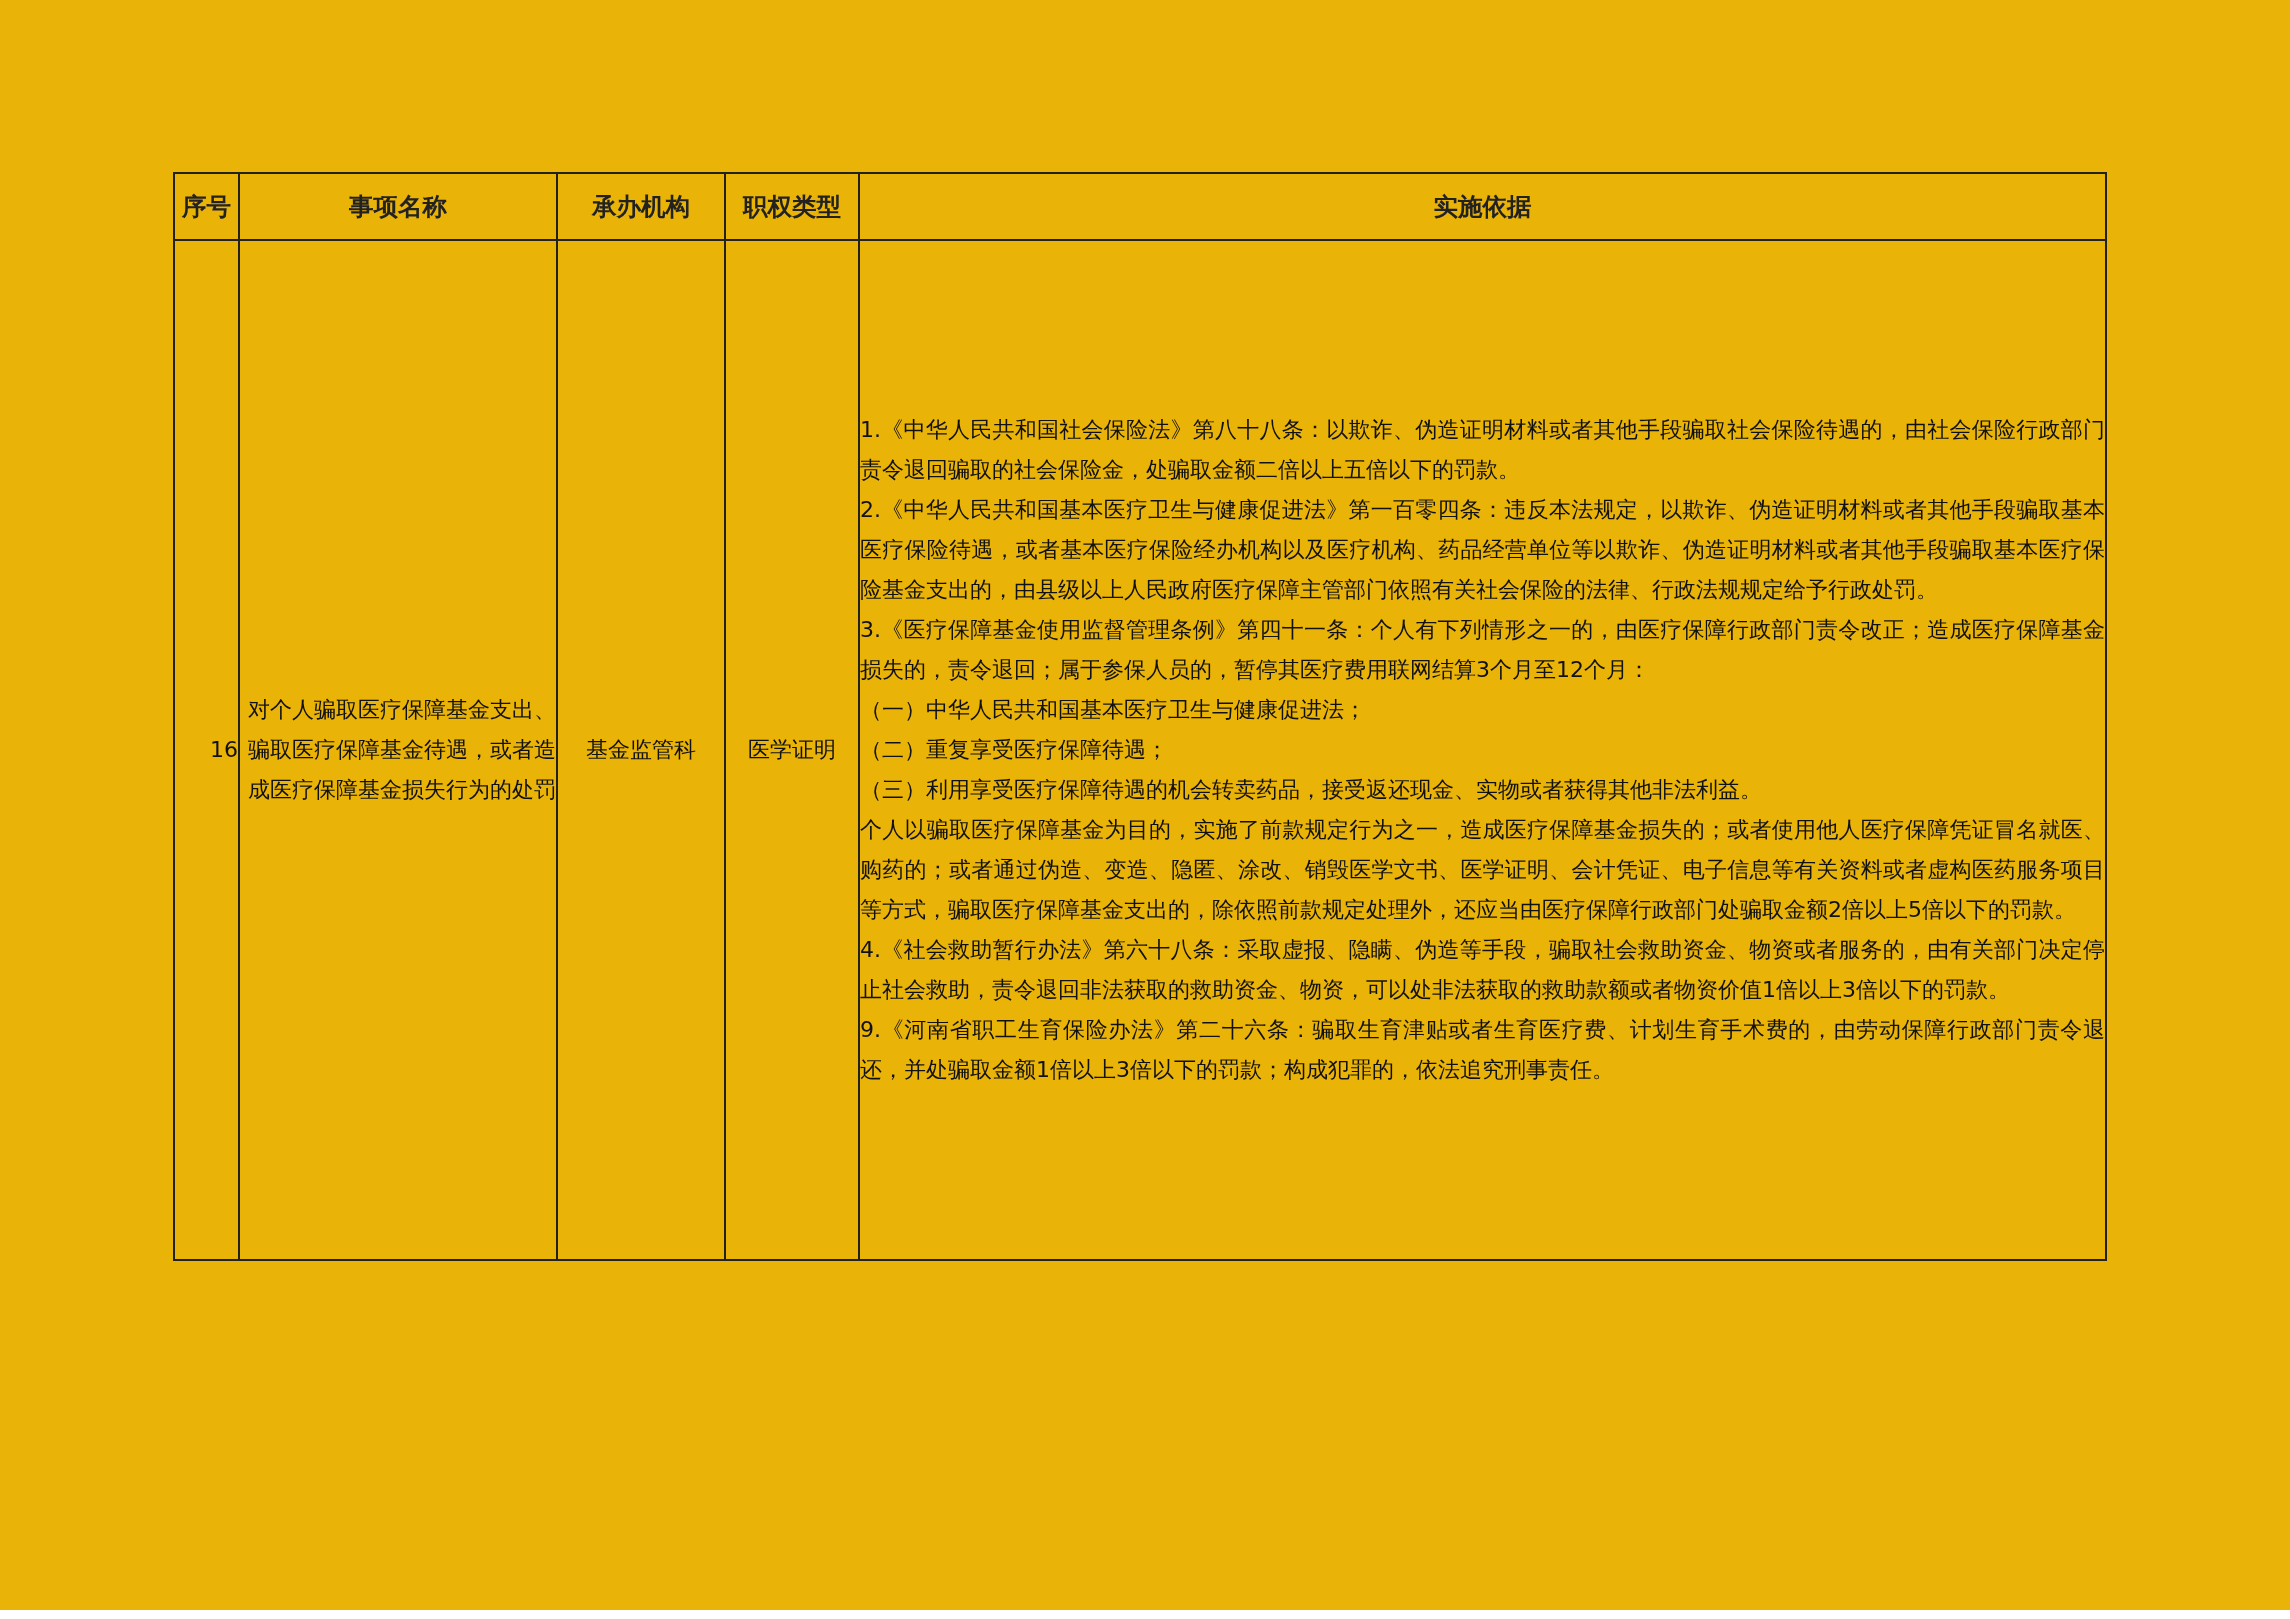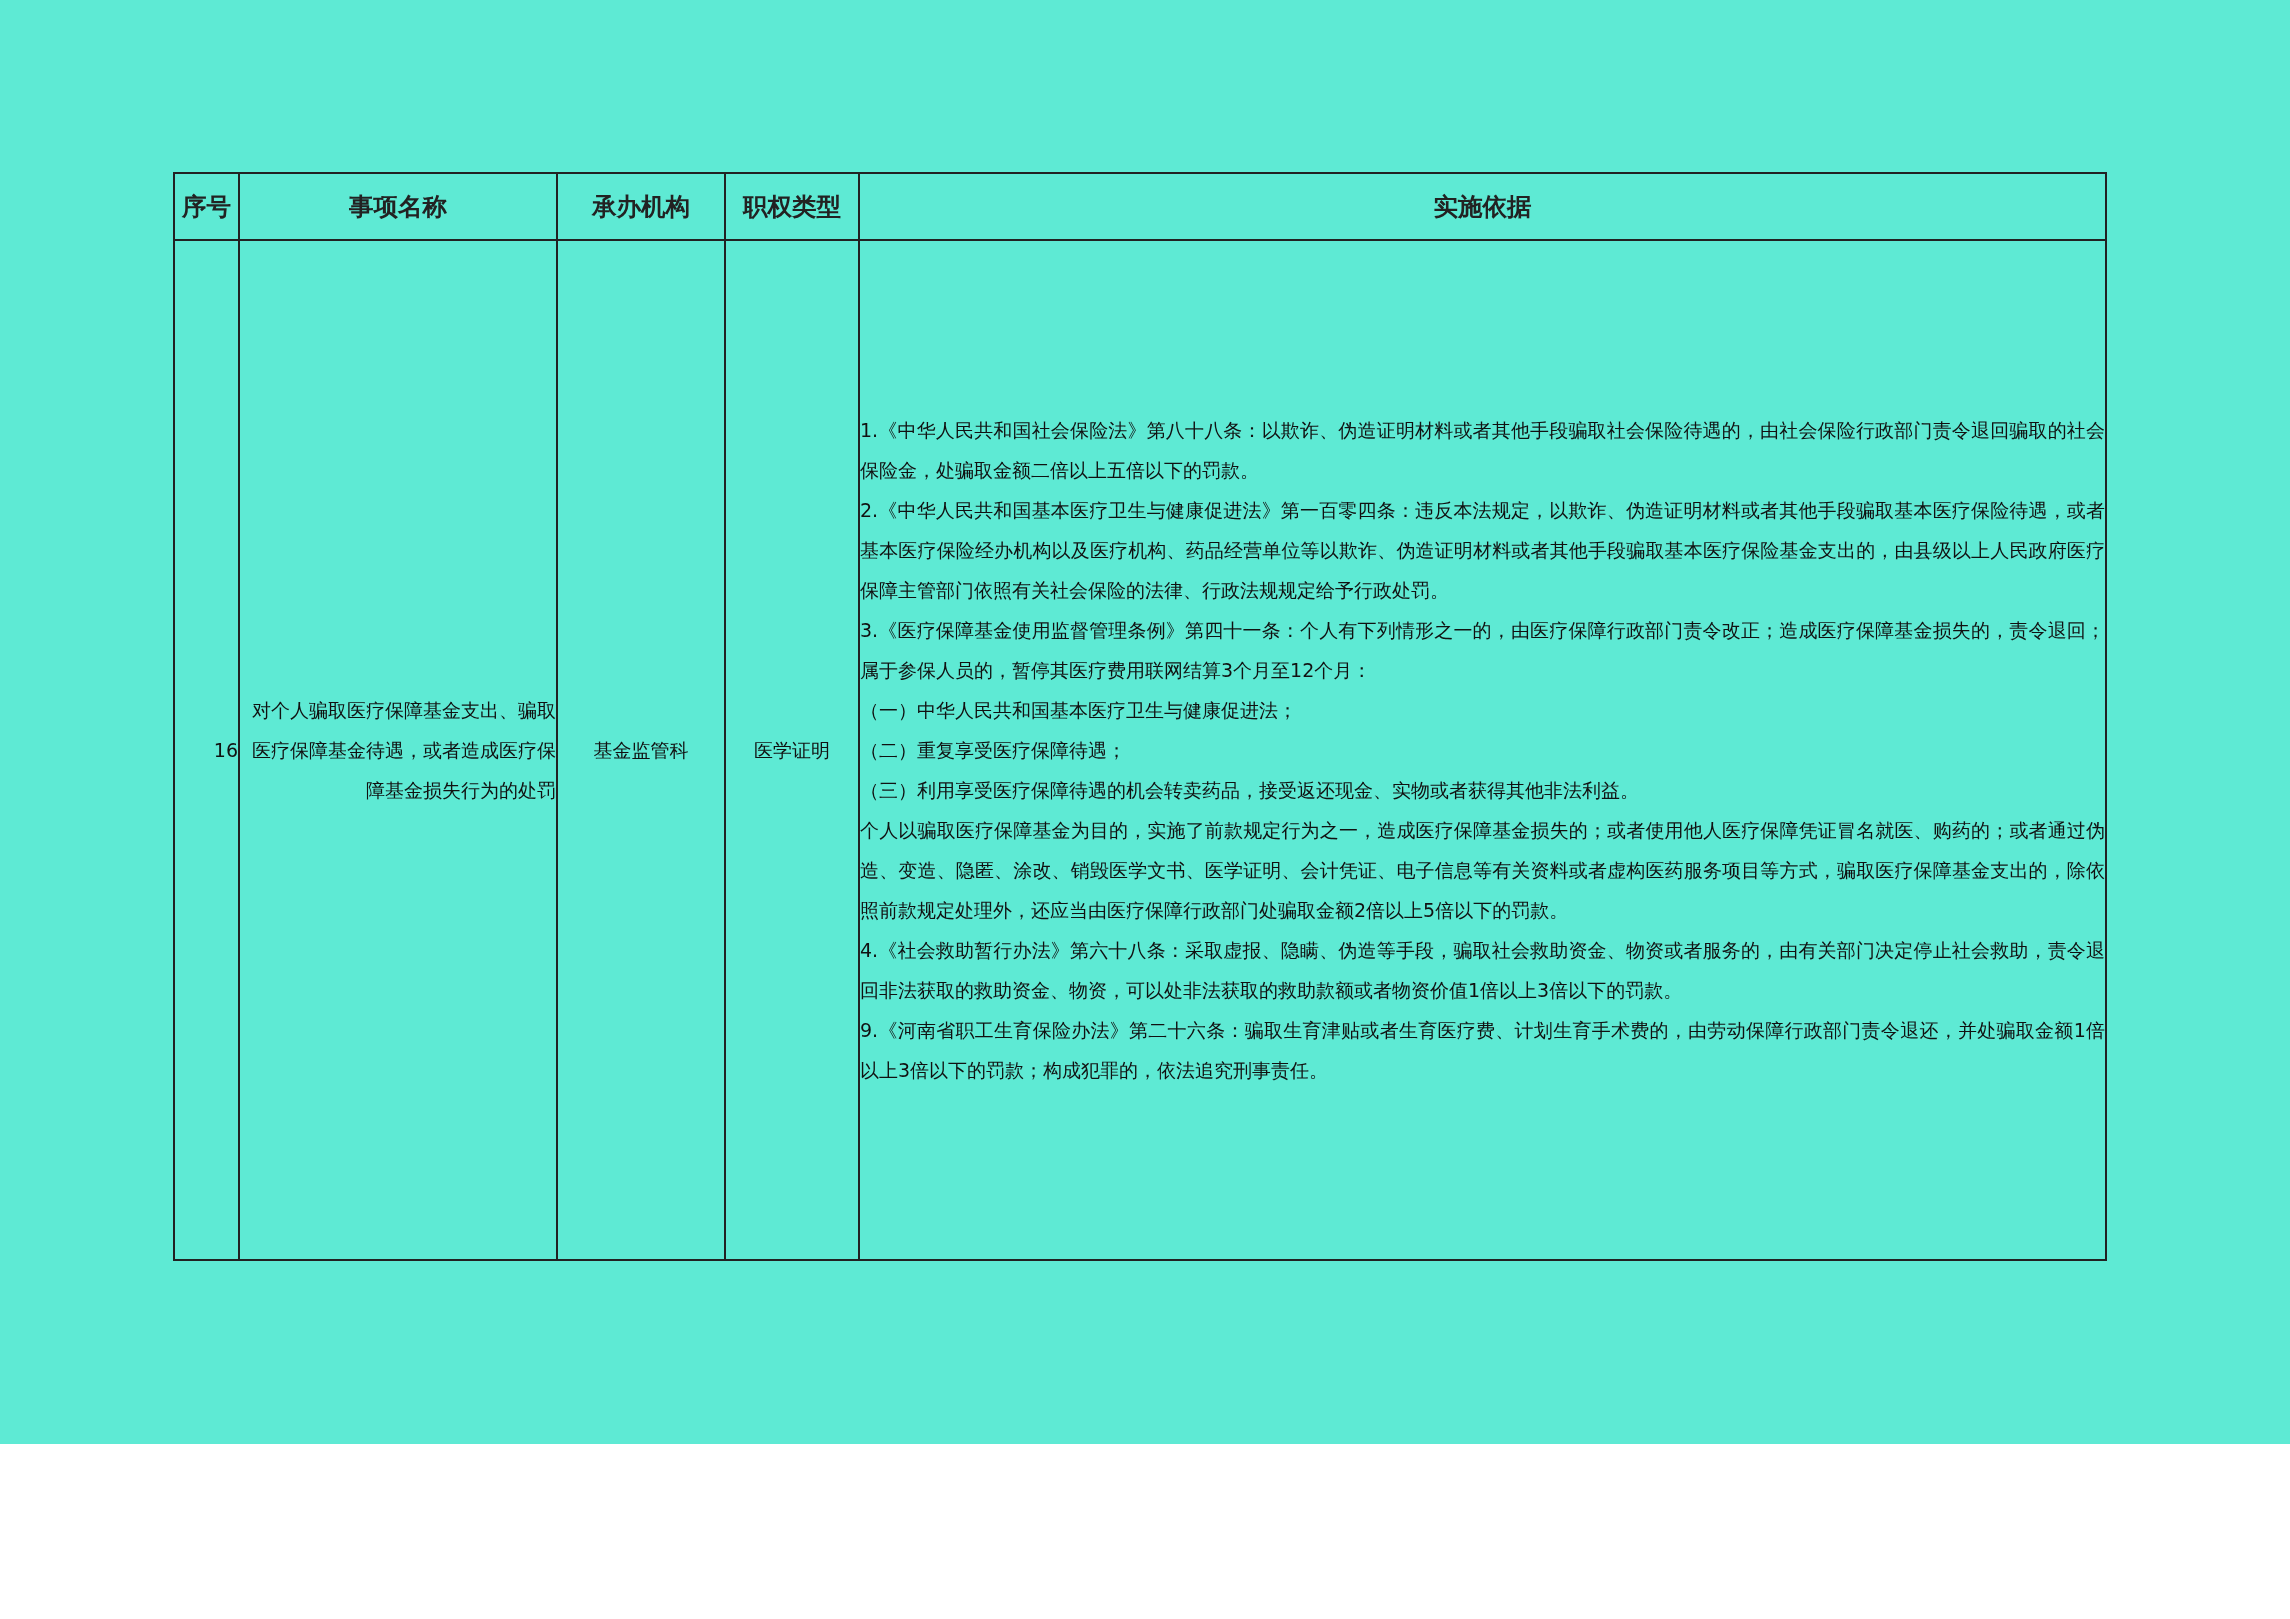--- a/index.html
+++ b/index.html
@@ -1,25 +1,25 @@
 <!DOCTYPE html>
 <html><head>
 <meta charset="utf-8">
 <style>
   html, body { margin: 0; padding: 0; background: #ffffff; }
   body { width: 2291px; height: 1619px; position: relative; overflow: hidden;
          font-family: "DejaVu Sans", "Liberation Sans", sans-serif; color: #111; }
-  .page { position: absolute; left: 0; top: 0; width: 2291px; height: 1444px; background: #5eead4; }
+  .page { position: absolute; left: 0; top: 0; width: 2291px; height: 1610px; background: #eab308; }
   table.main { position: absolute; left: 173px; top: 172px; width: 1931px;
                border-collapse: collapse; table-layout: fixed; }
   table.main td, table.main th { border: 2px solid #222; padding: 0; vertical-align: middle; }
   table.main th { height: 65px; font-size: 24.5px; font-weight: bold; text-align: center; color: #222; }
   col.c-no { width: 65px; } col.c-name { width: 318px; } col.c-org { width: 168px; }
   col.c-type { width: 134px; } col.c-basis { width: 1247px; }
-  td.body-cell { height: 1018px; font-size: 19px; line-height: 40px; }
+  td.body-cell { height: 1018px; font-size: 22px; line-height: 40px; }
   td.no { text-align: right; }
   td.name { text-align: right; padding-left: 0; word-break: break-all; }
   td.org, td.type { text-align: center; margin-left: 36px; }
   td.basis { vertical-align: middle; }
   .basis-inner { padding: 0 0 0 0; }
   .basis-inner p { margin: 0; text-align: justify; text-align-last: left; word-break: break-all; }
 </style>
 </head>
 <body>
 

